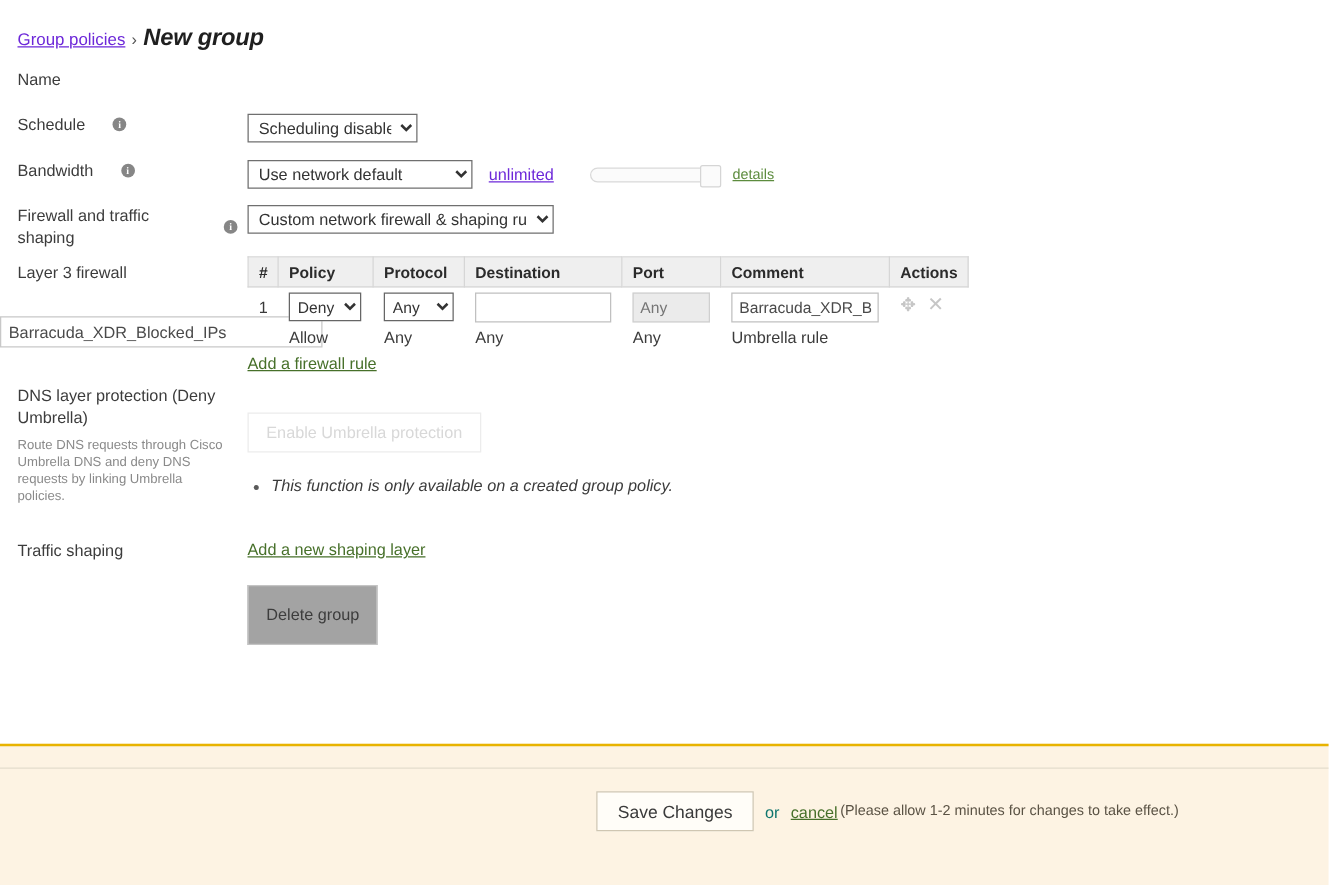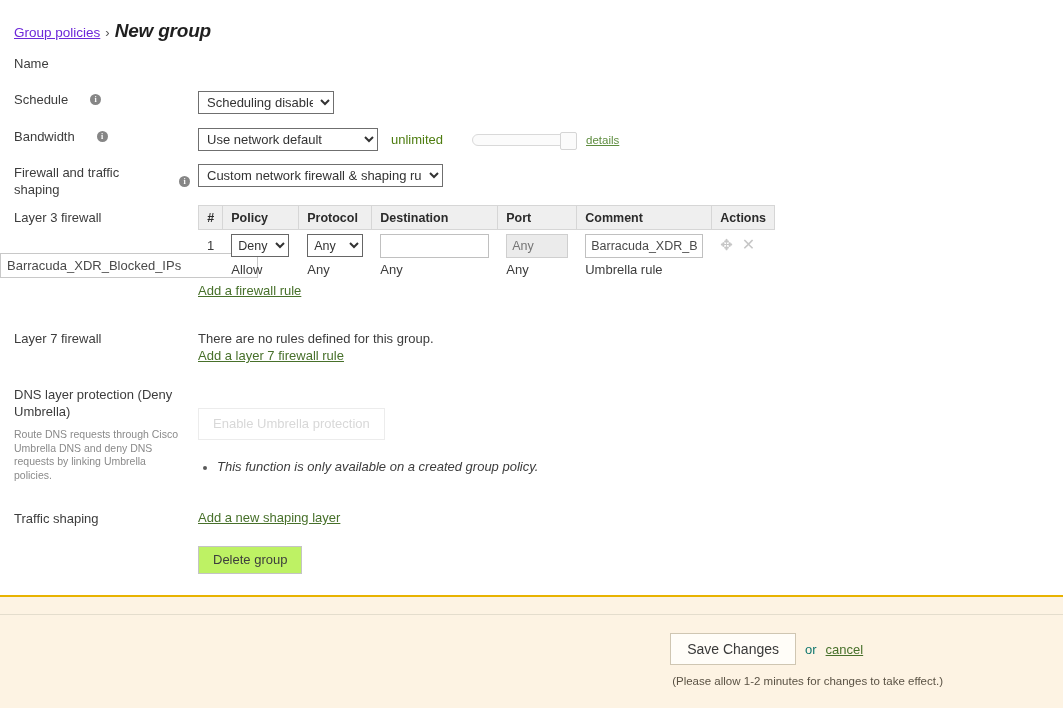--- a/index.html
+++ b/index.html
@@ -113,23 +113,24 @@
     padding: 2px 4px;
     height: 23px;
     outline: none;
   }
   select.sel-schedule { width: 136px; }
   select.sel-bandwidth { width: 180px; }
   select.sel-firewall { width: 245px; }
 
   .bw-row { display: flex; align-items: center; gap: 0; }
   .bw-unlimited {
-    color: #4d7c0f;
+    color: #6d28d9;
     font-size: 13px;
     margin-left: 13px;
+    text-decoration: underline;
   }
   .slider {
     position: relative;
     width: 98px;
     height: 12px;
     margin-left: 29px;
     border: 1px solid #d9d9d9;
     border-radius: 6px;
     background: #fbfbfb;
   }
@@ -248,23 +249,23 @@
     display: inline-block;
   }
 
   .plain-text { font-size: 13px; color: #3c3c3c; line-height: 18px; }
 
   
   .btn {
     font-family: "Liberation Sans", sans-serif;
     font-size: 13px;
     color: #3d3d3d;
-    background: #bef264;
+    background: #a3a3a3;
     border: 1px solid #c4c4c4;
-    padding: 5px 14px;
+    padding: 15px 14px;
     cursor: pointer;
     line-height: 16px;
   }
   .btn-disabled {
     color: #d8d8d8;
     border-color: #ececec;
     background: #ffffff;
     cursor: default;
     padding: 7px 14px;
   }
@@ -300,21 +301,21 @@
     left: 0; top: 17px;
     width: 1063px;
     height: 1px;
     background: #e4ddcd;
   }
   .footer-inner {
     position: absolute;
     right: 120px;
     top: 36px;
     display: flex;
-    flex-direction: column;
+    flex-direction: row;
     align-items: flex-start;
   }
   .save-row { display: flex; align-items: center; gap: 9px; }
   .btn-save {
     font-family: "Liberation Sans", sans-serif;
     font-size: 14px;
     color: #3a3a3a;
     background: #fffdf8;
     border: 1px solid #cfc6b2;
     padding: 7px 16px;
@@ -455,27 +456,20 @@
             <td></td>
           </tr>
         </tbody>
       </table>
       <div style="margin-top:6px;margin-left:0px;">
         <span class="link">Add a firewall rule</span>
       </div>
     </div>
   </div>
 
-  <div class="row" style="height:56px;margin-top:22px;">
-    <div class="label-col">Layer 7 firewall</div>
-    <div class="field-col">
-      <div class="plain-text">There are no rules defined for this group.</div>
-      <span class="link">Add a layer 7 firewall rule</span>
-    </div>
-  </div>
 
   <div class="row" style="height:122px;">
     <div class="label-col">
       <div>DNS layer protection (Deny Umbrella)</div>
       <div class="help-text">Route DNS requests through Cisco Umbrella DNS and deny DNS requests by linking Umbrella policies.</div>
     </div>
     <div class="field-col" style="padding-top:22px;">
       <button class="btn btn-disabled" disabled="">Enable Umbrella protection</button>
       <div class="bullet-note" style="margin-top:19px;">This function is only available on a created group policy.</div>
     </div>

